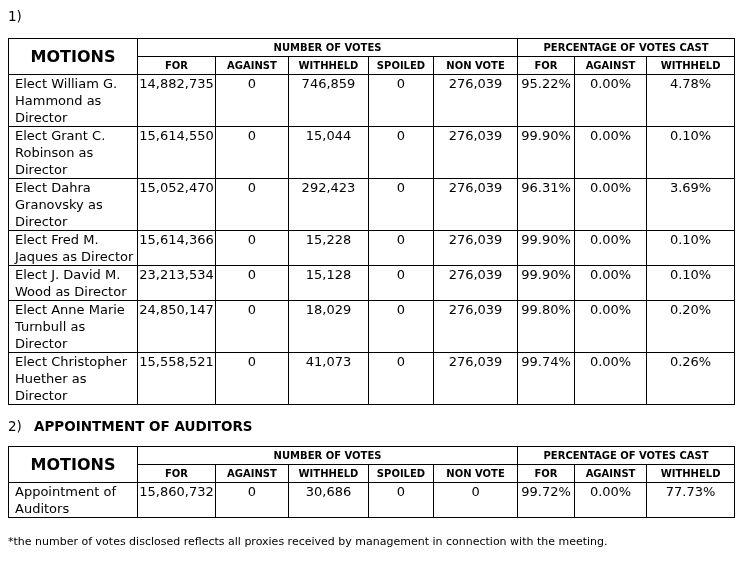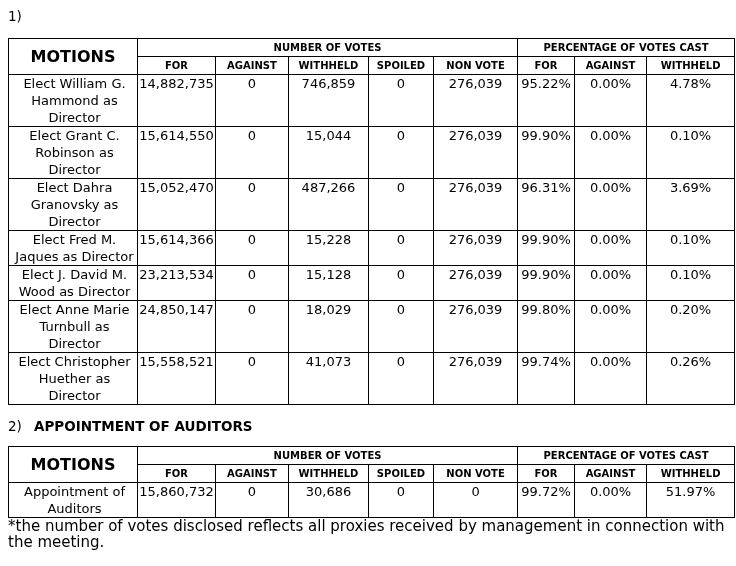--- a/index.html
+++ b/index.html
@@ -56,29 +56,30 @@
   table.votes th.motions-th {
     vertical-align: middle;
     font-size: 16px;
   }
   table.votes td {
     font-size: 13px;
     line-height: 17px;
     padding: 0 1px;
   }
   table.votes td.motion {
-    text-align: center;
+    text-align: left;
     padding: 0 3px 0 6px;
   }
   table.votes td.val {
     text-align: center;
   }
   .footnote {
-    font-size: 15px;
+    font-size: 11px;
     line-height: 16px;
+    margin-top: 16px;
   }
 </style>
 </head>
 <body>
 
 <div class="page">
 
   <div class="section-heading">
     <span class="num">1)</span>
   </div>
@@ -132,21 +133,21 @@
           <td class="val">0</td>
           <td class="val">276,039</td>
           <td class="val">99.90%</td>
           <td class="val">0.00%</td>
           <td class="val">0.10%</td>
         </tr>
         <tr>
           <td class="motion">Elect Dahra Granovsky as Director</td>
           <td class="val">15,052,470</td>
           <td class="val">0</td>
-          <td class="val">487,266</td>
+          <td class="val">292,423</td>
           <td class="val">0</td>
           <td class="val">276,039</td>
           <td class="val">96.31%</td>
           <td class="val">0.00%</td>
           <td class="val">3.69%</td>
         </tr>
         <tr>
           <td class="motion">Elect Fred M. Jaques as Director</td>
           <td class="val">15,614,366</td>
           <td class="val">0</td>
@@ -230,20 +231,20 @@
     <tbody>
         <tr>
           <td class="motion">Appointment of Auditors</td>
           <td class="val">15,860,732</td>
           <td class="val">0</td>
           <td class="val">30,686</td>
           <td class="val">0</td>
           <td class="val">0</td>
           <td class="val">99.72%</td>
           <td class="val">0.00%</td>
-          <td class="val">51.97%</td>
+          <td class="val">77.73%</td>
         </tr>
       </tbody>
   </table>
 
   <div class="footnote">*the number of votes disclosed reflects all proxies received by management in connection with the meeting.</div>
 
 </div>
 
 </body></html>

